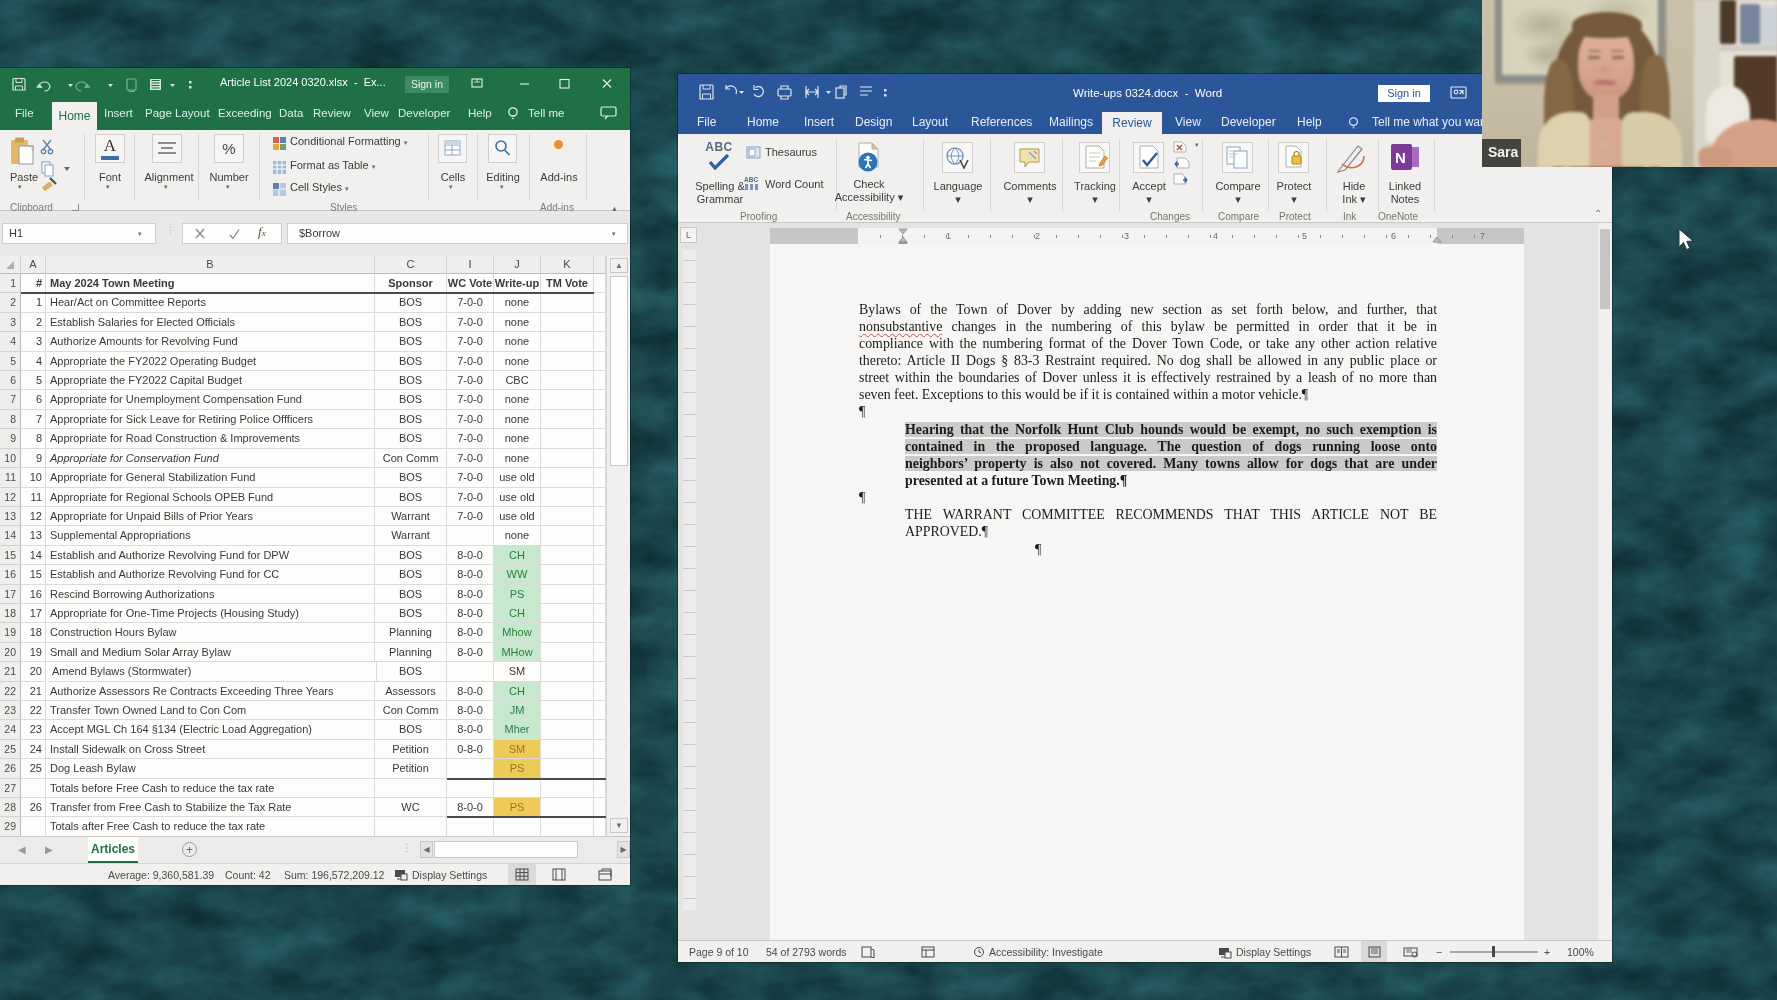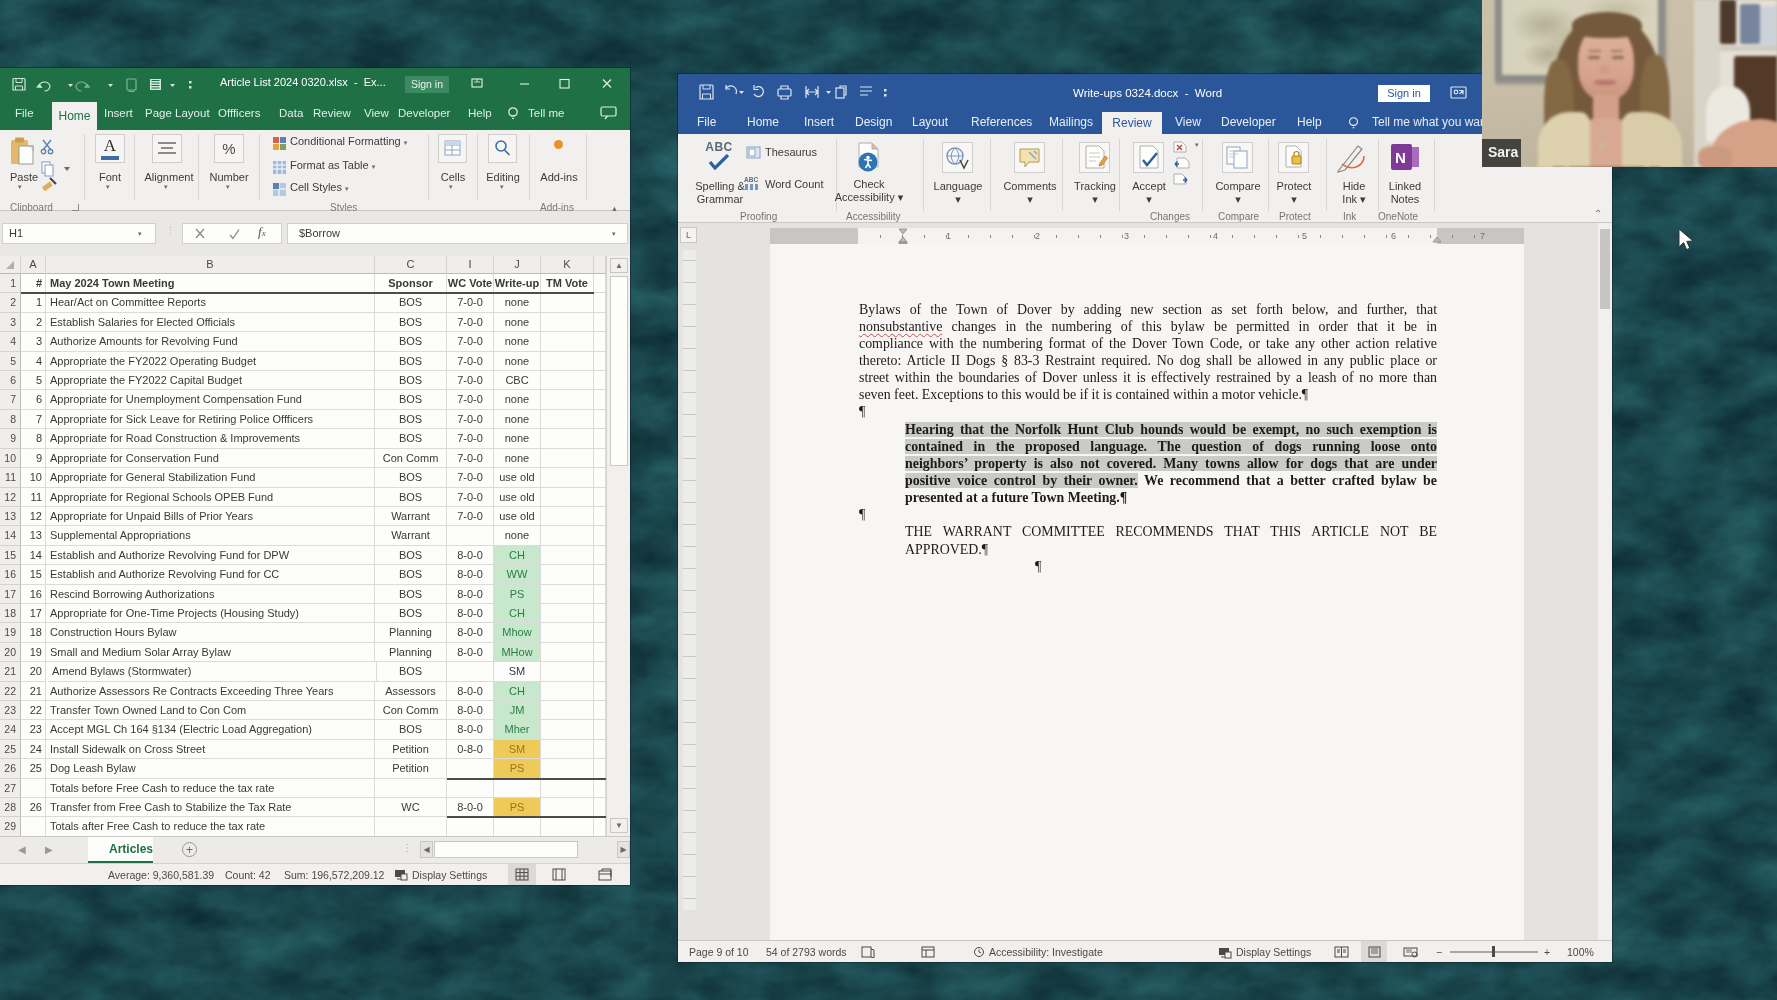--- a/index.html
+++ b/index.html
@@ -104,21 +104,21 @@
       <rect x="2" y="2" width="10" height="8"></rect>
       <path d="M4 5 h6 M7 2 v3" opacity=".8"></path>
       <path d="M50 7 h9"></path>
       <rect x="90" y="2.5" width="9" height="8.5"></rect>
       <path d="M133 2.5 l8 8 M141 2.5 l-8 8"></path>
     </svg>
     <div class="tabs">
       <span style="left:15px">File</span>
       <span style="left:104px">Insert</span>
       <span style="left:145px">Page Layout</span>
-      <span style="left:218px">Offficers</span>
+      <span style="left:218px">Exceeding</span>
       <span style="left:279px">Data</span>
       <span style="left:313px">Review</span>
       <span style="left:364px">View</span>
       <span style="left:398px">Developer</span>
       <span style="left:468px">Help</span>
       <span style="left:528px">Tell me</span>
       <div class="hometab">Home</div>
       <svg class="abs" style="left:505px;top:6px" width="16" height="18" viewBox="0 0 16 18" fill="none" stroke="#dff0e6" stroke-width="1.2">
         <circle cx="8" cy="7" r="4.2"></circle>
         <path d="M6.5 11 h3 M7 13.5 h2"></path>
@@ -307,21 +307,21 @@
       <div class="xrh" style="top:173.28px;height:19.41px;padding-top:3px">9</div>
       <div class="xc num" style="left:21px;top:173.28px;width:25px;height:19.41px;">8</div>
       <div class="xc b" style="left:46px;top:173.28px;width:329px;height:19.41px;">Appropriate for Road Construction &amp; Improvements</div>
       <div class="xc ctr" style="left:375px;top:173.28px;width:72px;height:19.41px;">BOS</div>
       <div class="xc ctr" style="left:447px;top:173.28px;width:47px;height:19.41px;">7-0-0</div>
       <div class="xc ctr" style="left:494px;top:173.28px;width:47px;height:19.41px;">none</div>
       <div class="xc ctr" style="left:541px;top:173.28px;width:53px;height:19.41px;"></div>
       <div class="xc" style="left:594px;top:173.28px;width:12px;height:19.41px"></div>
       <div class="xrh" style="top:192.69px;height:19.41px;padding-top:3px">10</div>
       <div class="xc num" style="left:21px;top:192.69px;width:25px;height:19.41px;">9</div>
-      <div class="xc b" style="left:46px;top:192.69px;width:329px;height:19.41px;">Appropriate for Conservation Fund</div>
+      <div class="xc b" style="left:46px;top:192.69px;width:329px;height:19.41px;font-style:italic;">Appropriate for Conservation Fund</div>
       <div class="xc ctr" style="left:375px;top:192.69px;width:72px;height:19.41px;">Con Comm</div>
       <div class="xc ctr" style="left:447px;top:192.69px;width:47px;height:19.41px;">7-0-0</div>
       <div class="xc ctr" style="left:494px;top:192.69px;width:47px;height:19.41px;">none</div>
       <div class="xc ctr" style="left:541px;top:192.69px;width:53px;height:19.41px;"></div>
       <div class="xc" style="left:594px;top:192.69px;width:12px;height:19.41px"></div>
       <div class="xrh" style="top:212.10px;height:19.41px;padding-top:3px">11</div>
       <div class="xc num" style="left:21px;top:212.10px;width:25px;height:19.41px;">10</div>
       <div class="xc b" style="left:46px;top:212.10px;width:329px;height:19.41px;">Appropriate for General Stabilization Fund</div>
       <div class="xc ctr" style="left:375px;top:212.10px;width:72px;height:19.41px;">BOS</div>
       <div class="xc ctr" style="left:447px;top:212.10px;width:47px;height:19.41px;">7-0-0</div>
@@ -477,21 +477,21 @@
       <div class="abs" style="left:447px;top:560.48px;width:159px;height:2px;background:#4c4b49"></div>
       <div class="abs" style="left:606px;top:0;width:24px;height:580px;background:#f1f0ee;border-left:1px solid #d4d3d1">
         <div class="abs" style="left:3px;top:2px;width:18px;height:15px;background:#f1f0ee;border:1px solid #c9c8c6;text-align:center;font-size:8px;color:#6b6a68;line-height:14px">▲</div>
         <div class="abs" style="left:3px;top:20px;width:18px;height:190px;background:#fdfdfc;border:1px solid #c9c8c6"></div>
         <div class="abs" style="left:3px;top:562px;width:18px;height:15px;background:#f1f0ee;border:1px solid #c9c8c6;text-align:center;font-size:8px;color:#6b6a68;line-height:14px">▼</div>
       </div>
     </div>
     <div class="shbar">
       <div class="abs" style="left:18px;top:7px;color:#9a9998;font-size:10px">◀</div>
       <div class="abs" style="left:45px;top:7px;color:#9a9998;font-size:10px">▶</div>
-      <div class="abs" style="left:88px;top:0;width:65px;height:26px;background:#fdfdfc;border-bottom:2px solid #1f7145;color:#1f7145;font-weight:bold;font-size:12px;text-align:right;line-height:24px">Articles</div>
+      <div class="abs" style="left:88px;top:0;width:50px;height:26px;background:#fdfdfc;border-bottom:2px solid #1f7145;color:#1f7145;font-weight:bold;font-size:12px;text-align:center;line-height:24px">Articles</div>
       <div class="abs" style="left:182px;top:5px;width:15px;height:15px;border:1px solid #9a9998;border-radius:50%;color:#6b6a68;font-size:12px;text-align:center;line-height:14px">+</div>
       <div class="abs" style="left:402px;top:5px;color:#b3b2b0;font-size:10px">⋮</div>
       <div class="abs" style="left:420px;top:4px;width:13px;height:17px;background:#e4e3e1;border:1px solid #c9c8c6;font-size:8px;color:#6b6a68;text-align:center;line-height:16px">◀</div>
       <div class="abs" style="left:434px;top:4px;width:144px;height:17px;background:#fdfdfc;border:1px solid #c9c8c6"></div>
       <div class="abs" style="left:617px;top:4px;width:13px;height:17px;background:#e4e3e1;border:1px solid #c9c8c6;font-size:8px;color:#6b6a68;text-align:center;line-height:16px">▶</div>
     </div>
     <div class="stbar">
       <div class="abs" style="left:108px;top:5px">Average: 9,360,581.39</div>
       <div class="abs" style="left:225px;top:5px">Count: 42</div>
       <div class="abs" style="left:284px;top:5px">Sum: 196,572,209.12</div>
@@ -719,21 +719,20 @@
         <div class="dline j">Bylaws of the Town of Dover by adding new section as set forth below, and further, that</div>
         <div class="dline j"><span class="sq">nonsubstantive</span> changes in the numbering of this bylaw be permitted in order that it be in</div>
         <div class="dline j">compliance with the numbering format of the Dover Town Code, or take any other action relative</div>
         <div class="dline j">thereto: Article II Dogs § 83-3 Restraint required. No dog shall be allowed in any public place or</div>
         <div class="dline j">street within the boundaries of Dover unless it is effectively restrained by a leash of no more than</div>
         <div class="dline ">seven feet. Exceptions to this would be if it is contained within a motor vehicle.¶</div>
         <div class="dline">¶</div>
         <div class="dline bold ind j"><span class="hl">Hearing that the Norfolk Hunt Club hounds would be exempt, no such exemption is</span></div>
         <div class="dline bold ind j"><span class="hl">contained in the proposed language. The question of dogs running loose onto</span></div>
         <div class="dline bold ind j"><span class="hl">neighbors’ property is also not covered. Many towns allow for dogs that are under</span></div>
-        <div class="dline bold ind j"><span class="hl">positive voice control by their owner.</span> We recommend that a better crafted bylaw be</div>
         <div class="dline bold ind ">presented at a future Town Meeting.¶</div>
         <div class="dline">¶</div>
         <div class="dline ind j">THE WARRANT COMMITTEE RECOMMENDS THAT THIS ARTICLE NOT BE</div>
         <div class="dline ind ">APPROVED.¶</div>
         <div class="dline" style="margin-left:176px">¶</div>
       </div>
       <div class="abs" style="left:920px;top:0;width:14px;height:717px;background:#f1f0ee">
         <div class="abs" style="left:2px;top:6px;width:10px;height:80px;background:#c6c5c3"></div>
       </div>
     </div>

